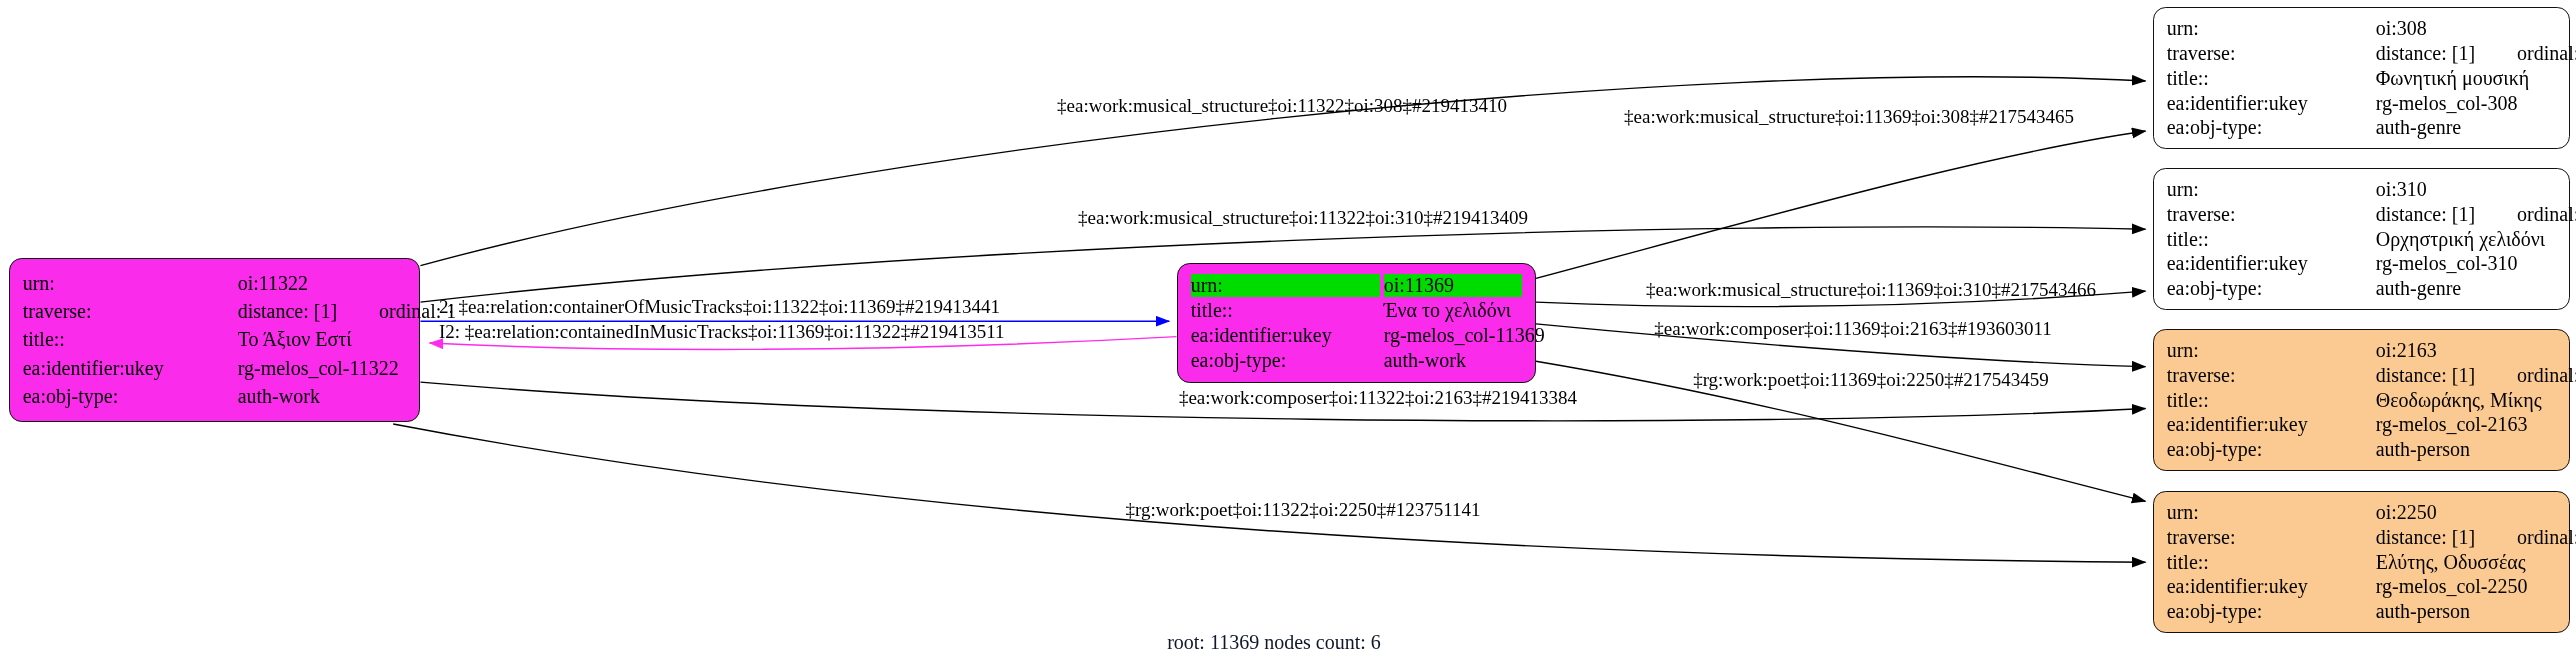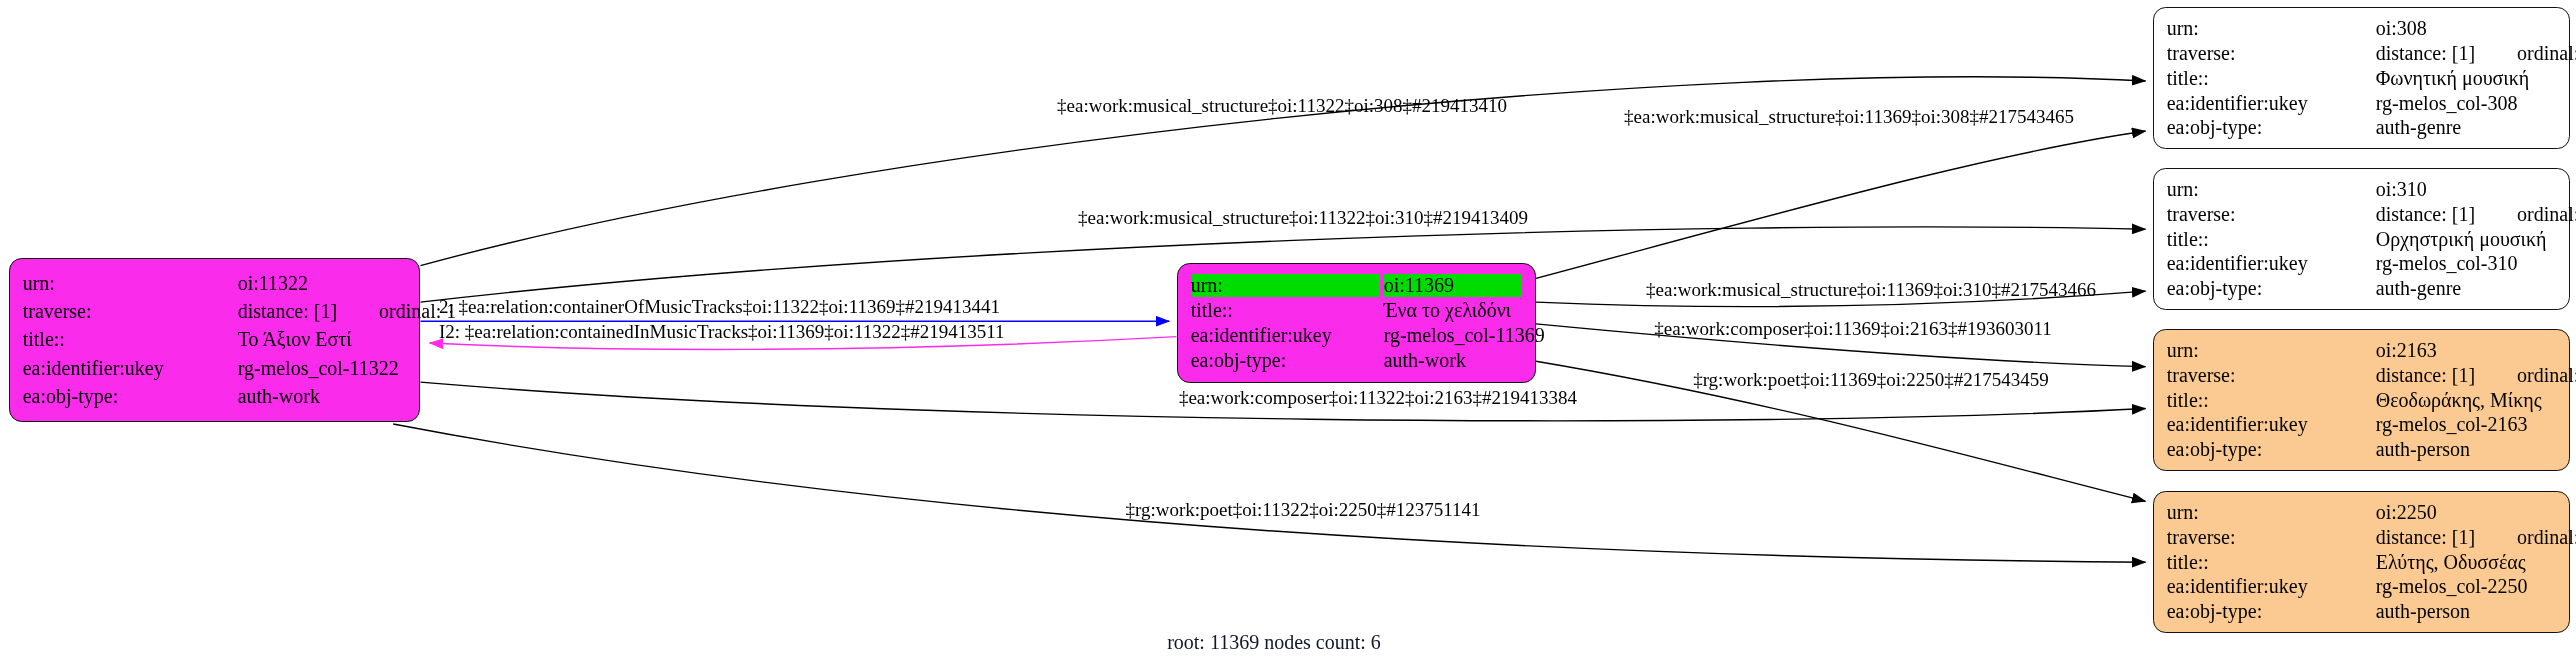--- a/index.html
+++ b/index.html
@@ -130,21 +130,21 @@
   <div class="row">
     <span class="k">urn:</span>
     <span class="v">oi:310</span>
   </div>
   <div class="row">
     <span class="k">traverse:</span>
     <span class="v"><span>distance: [1]</span><span class="ord">ordinal: 5</span></span>
   </div>
   <div class="row">
     <span class="k">title::</span>
-    <span class="v">Ορχηστρική μουσική</span>
+    <span class="v">Ορχηστρική χελιδόνι</span>
   </div>
   <div class="row">
     <span class="k">ea:identifier:ukey</span>
     <span class="v">rg-melos_col-310</span>
   </div>
   <div class="row">
     <span class="k">ea:obj-type:</span>
     <span class="v">auth-genre</span>
   </div>
 </div>

